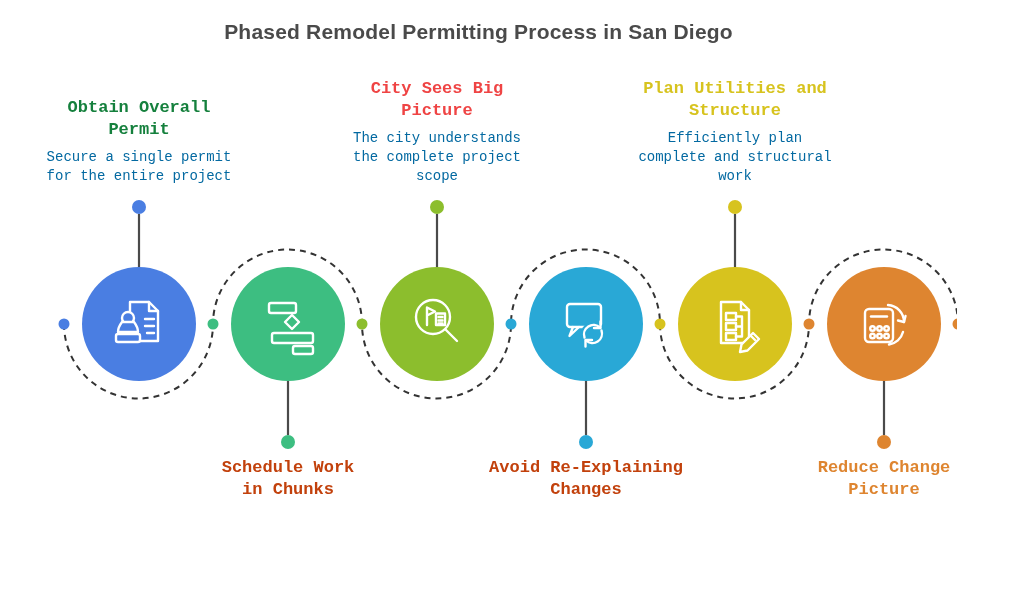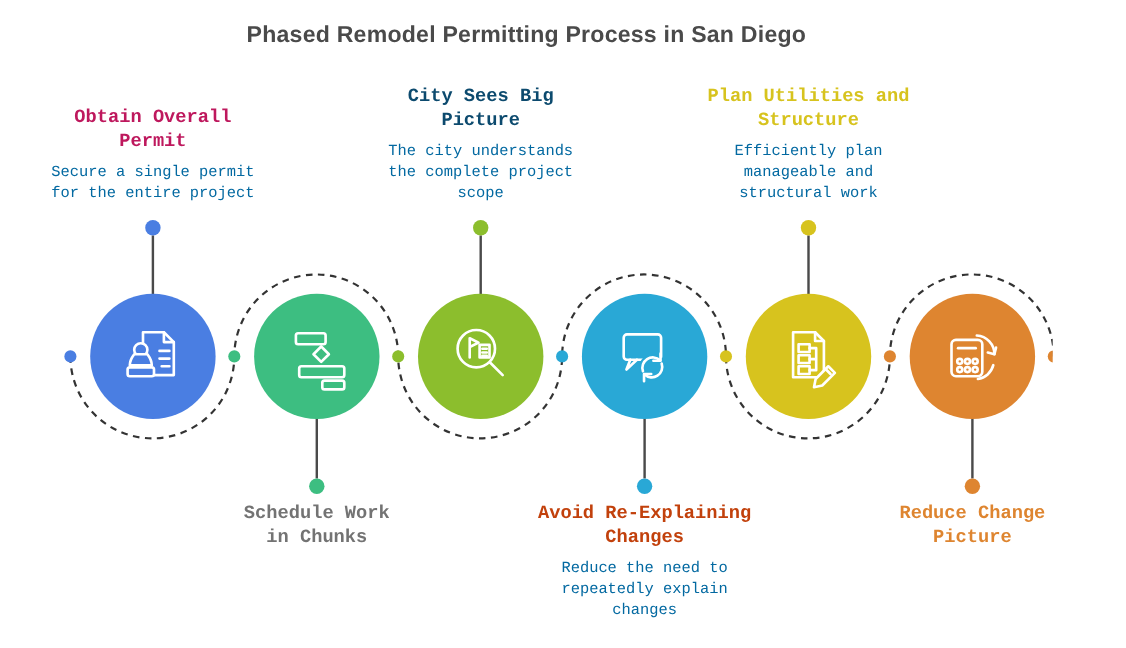--- a/index.html
+++ b/index.html
@@ -136,40 +136,39 @@
       <circle cx="20.5" cy="36.5" r="2.3" stroke-width="2"></circle>
       <circle cx="27.5" cy="36.5" r="2.3" stroke-width="2"></circle>
       <circle cx="34.5" cy="36.5" r="2.3" stroke-width="2"></circle>
       <circle cx="20.5" cy="44" r="2.3" stroke-width="2"></circle>
       <circle cx="27.5" cy="44" r="2.3" stroke-width="2"></circle>
       <circle cx="34.5" cy="44" r="2.3" stroke-width="2"></circle>
     </svg>
   </div>
 
   <div class="label above l1">
-    <div class="heading" style="color: #be185d;">Obtain Overall Permit</div>
+    <div class="heading" style="color: #15803d;">Obtain Overall Permit</div>
     <div class="desc">Secure a single permit for the entire project</div>
   </div>
 
   <div class="label below l2">
-    <div class="heading hw150" style="color: #737373;">Schedule Work in Chunks</div>
+    <div class="heading hw150" style="color: #c2410c;">Schedule Work in Chunks</div>
   </div>
 
   <div class="label above l3">
-    <div class="heading" style="color: #0c4a6e;">City Sees Big Picture</div>
+    <div class="heading" style="color: #ef4444;">City Sees Big Picture</div>
     <div class="desc dw190">The city understands the complete project scope</div>
   </div>
 
   <div class="label below l4">
     <div class="heading" style="color: #c2410c;">Avoid Re-Explaining Changes</div>
-    <div class="desc">Reduce the need to repeatedly explain changes</div>
   </div>
 
   <div class="label above l5">
     <div class="heading" style="color: rgb(215, 195, 30);">Plan Utilities and Structure</div>
-    <div class="desc">Efficiently plan manageable and structural work</div>
+    <div class="desc">Efficiently plan complete and structural work</div>
   </div>
 
   <div class="label below l6">
     <div class="heading" style="color: rgb(222, 133, 48);">Reduce Change Picture</div>
   </div>
 
 </div>
 
 </body></html>

